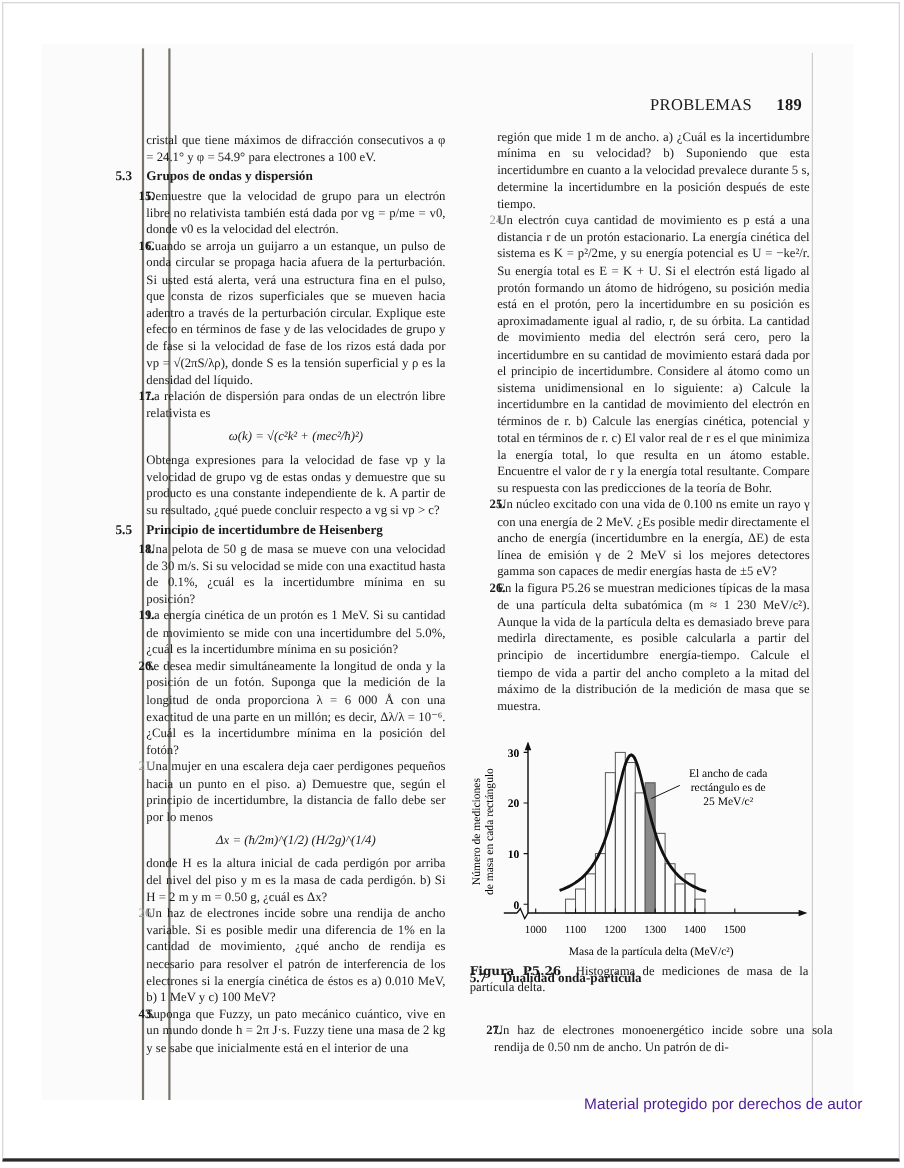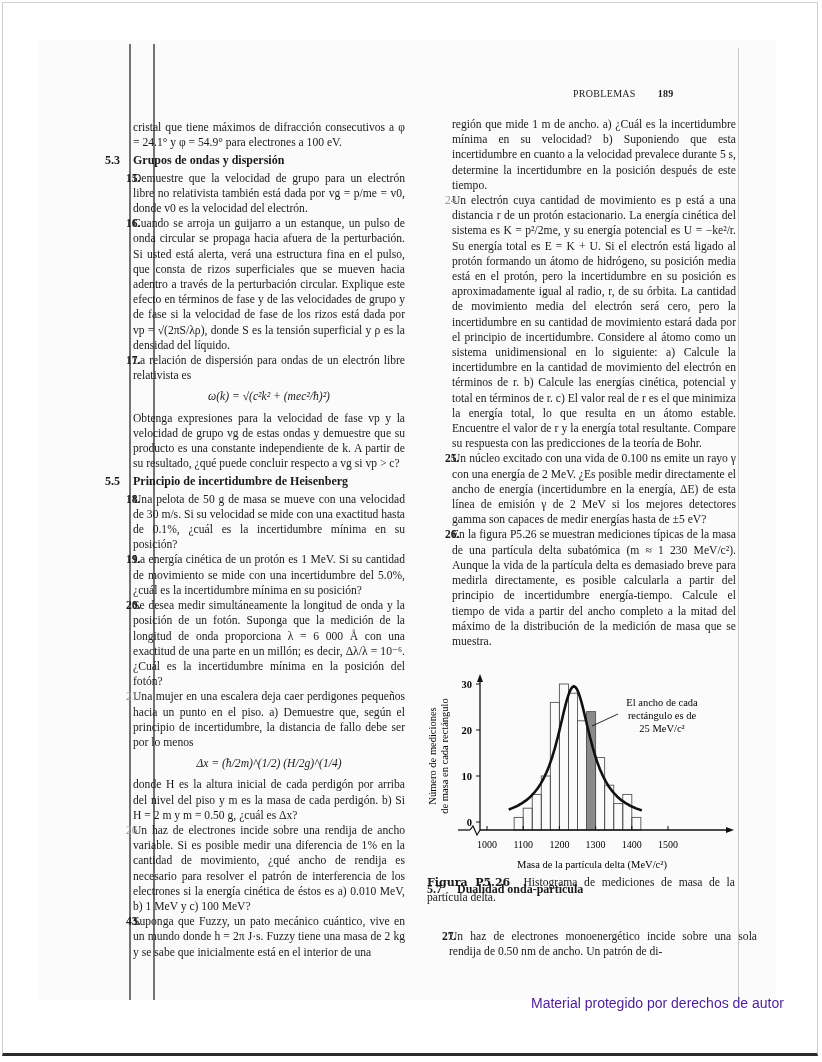--- a/index.html
+++ b/index.html
@@ -3,21 +3,21 @@
 <meta charset="utf-8">
 <style>
   html, body { margin:0; padding:0; }
   body { width:822px; height:1062px; background:#ffffff; position:relative; overflow:hidden;
          font-family:"Liberation Serif", "DejaVu Serif", serif; color:#1a1a1a; }
   .frame { position:absolute; left:2px; top:2px; width:816px; height:1054px;
            border:1px solid #cfcfcf; border-bottom:3px solid #2a2a2a; box-sizing:border-box; }
   .page { position:absolute; left:38px; top:40px; width:738px; height:960px; background:#fbfbfb; }
   .scanline { position:absolute; width:2px; background:#77736b; }
   .rightline { position:absolute; width:1px; background:#c8c8c8; }
-  .header { position:absolute; top:88px; left:573px; font-size:10px; letter-spacing:0.3px; }
+  .header { position:absolute; top:88px; left:591px; font-size:15px; letter-spacing:0.3px; }
   .header .pn { font-weight:bold; margin-left:22px; }
   .col { position:absolute; font-size:11.6px; line-height:15.2px; text-align:justify; }
   .col.left { left:111px; width:294px; top:120px; }
   .col.right { left:430px; width:306px; top:117px; }
   .prob { position:relative; padding-left:22px; margin:0; }
   .prob .num { position:absolute; left:15px; top:0; font-weight:bold; }
   .prob .num.light { font-weight:normal; color:#9a9a9a; }
   .cont { padding-left:22px; margin:0; }
   .sec { font-weight:bold; margin:3px 0 2px 0; font-size:12px; }
   .sec .sn { display:inline-block; width:28px; margin-left:-6px; }

